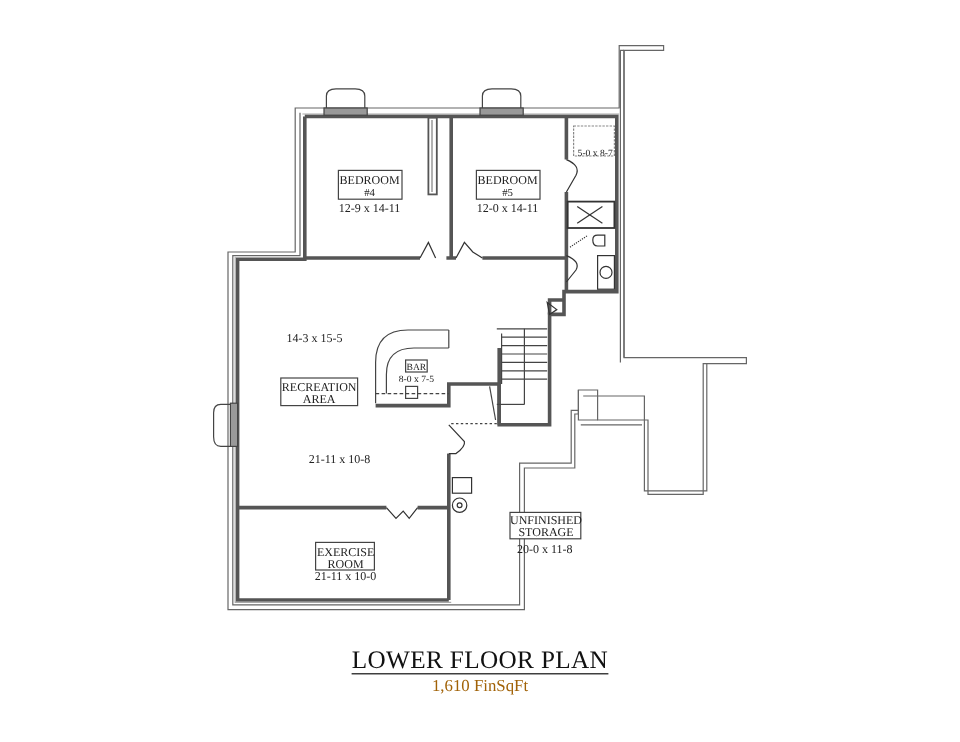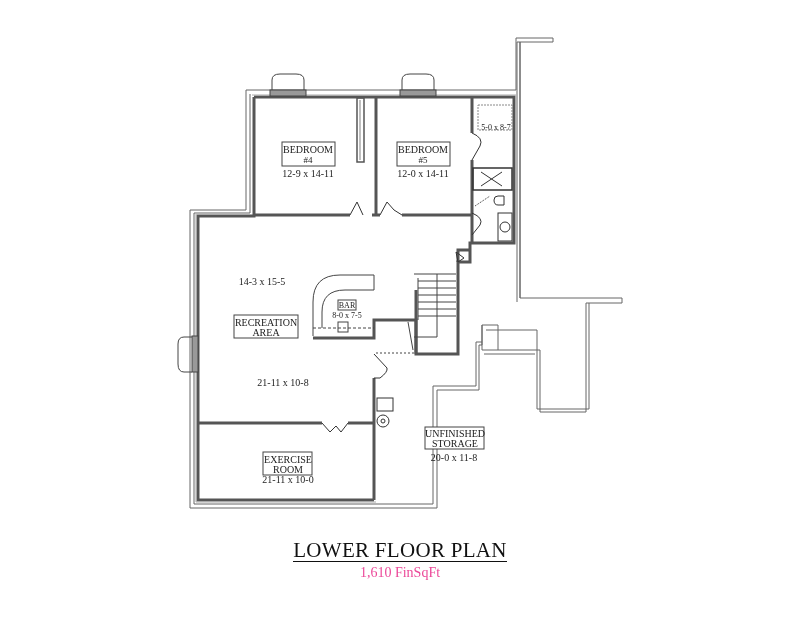--- a/index.html
+++ b/index.html
@@ -1,21 +1,21 @@
 <!DOCTYPE html>
 <html><head>
   <meta charset="utf-8">
   <style>
     html, body { margin: 0; padding: 0; background: #ffffff; }
     body { width: 800px; height: 618px; position: relative; overflow: hidden; font-family: "Liberation Serif", serif; }
     #plan { position: absolute; left: 0; top: 0; width: 800px; height: 618px; }
     .lbl { font-family: "Liberation Serif", serif; fill: #222; }
     .title-wrap { position: absolute; left: 0; width: 800px; text-align: center; top: 540px; }
     .title { display: inline-block; font-size: 21px; color: #111; letter-spacing: 0.3px; border-bottom: 1.5px solid #111; line-height: 20px; padding-bottom: 1px; }
-    .subtitle { display: block; font-size: 14px; color: #ec4899; margin-top: 3px; }
+    .subtitle { display: block; font-size: 14px; color: #a16207; margin-top: 3px; }
   </style>
 </head>
 <body>
 
 <svg id="plan" viewBox="0 0 800 618" xmlns="http://www.w3.org/2000/svg">
 
   <g fill="none" stroke="#666" stroke-width="1">
     <path d="M 246 90 L 516 90 L 516 38 L 553 38 L 553 42 L 520 42 L 520 298 L 622 298 L 622 303 L 586 303 L 586 412 L 540 412 L 540 350 L 498 350 L 498 325 L 482 325 L 482 345 L 479 345 L 479 390 L 437 390 L 437 508 L 190 508 L 190 210 L 246 210 Z"></path>
     <path d="M 250 94 L 513 94 L 513 36 Z" stroke="none"></path>
     <path d="M 250 94 L 250 213 L 194 213 L 194 504 L 433 504 L 433 386 L 476 386 L 476 342 L 482 342"></path>

